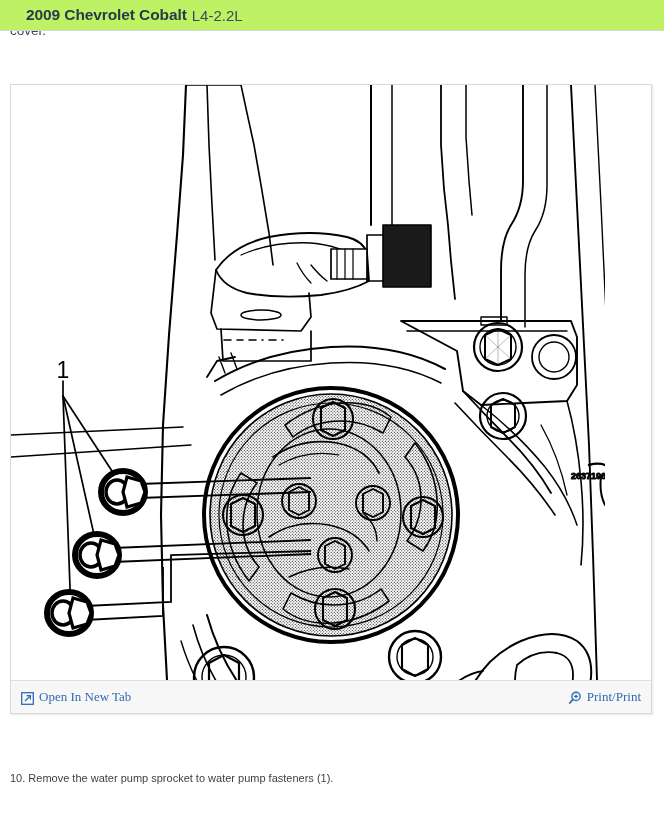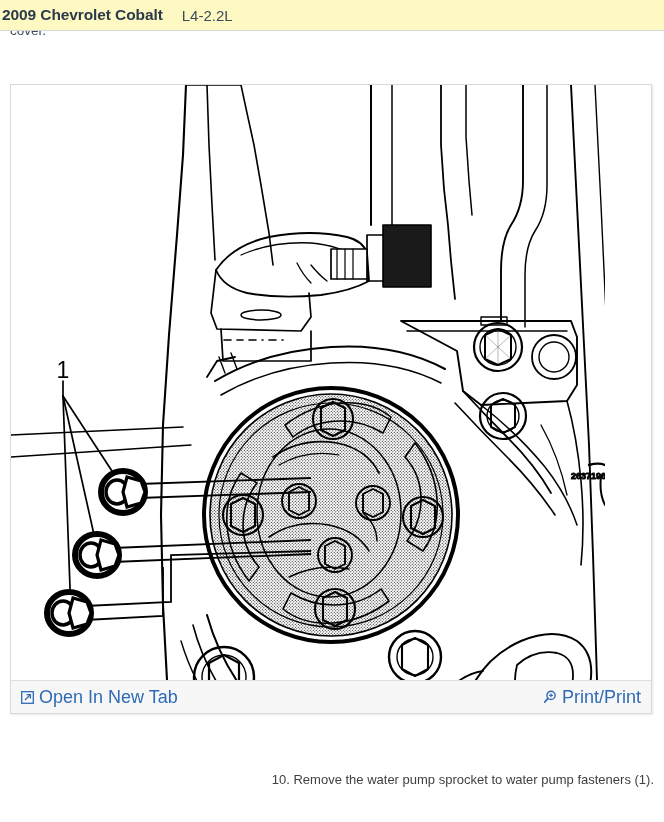--- a/index.html
+++ b/index.html
@@ -16,40 +16,40 @@
     position: relative;
   }
 
   
   #vehicle-header {
     position: absolute;
     top: 0;
     left: 0;
     width: 664px;
     height: 31px;
-    background: #fef9c3;
+    background: #bef264;
     border-bottom: 1px solid #d6d6d6;
     box-sizing: border-box;
     z-index: 20;
     display: flex;
     align-items: center;
-    padding-left: 2px;
+    padding-left: 26px;
   }
   #vehicle-header .veh-model {
     font-size: 15.5px;
     font-weight: bold;
     color: #2b3a4a;
     letter-spacing: -0.1px;
     white-space: nowrap;
   }
   #vehicle-header .veh-engine {
     font-size: 15px;
     font-weight: normal;
     color: #3c4b5a;
-    margin-left: 19px;
+    margin-left: 5px;
     white-space: nowrap;
   }
 
   
   #clipped-text-wrap {
     position: absolute;
     top: 31px;
     left: 0;
     width: 664px;
     height: 12px;
@@ -103,39 +103,39 @@
     background: #f7f7f7;
     border-top: 1px solid #dedede;
     box-sizing: border-box;
     display: flex;
     align-items: center;
     justify-content: space-between;
     padding: 0 10px;
   }
   .toolbar-action {
     display: flex;
-    align-items: center;
+    align-items: flex-end;
     gap: 5px;
     color: #2f6bb5;
-    font-size: 18px;
+    font-size: 13px;
     cursor: pointer;
     white-space: nowrap;
+    font-family: Liberation Serif, serif;
   }
   .toolbar-icon { display: block; flex: none; }
 
   
   #step-text {
     position: absolute;
     left: 10px;
     top: 771px;
     width: 644px;
-    font-size: 13px;
+    font-size: 11px;
     line-height: 1.45;
     color: #3f3f3f;
-    text-align: right;
   }
 </style>
 </head>
 <body>
 
 <div id="vehicle-header">
   <span class="veh-model">2009 Chevrolet Cobalt</span>
   <span class="veh-engine">L4-2.2L</span>
 </div>
 

